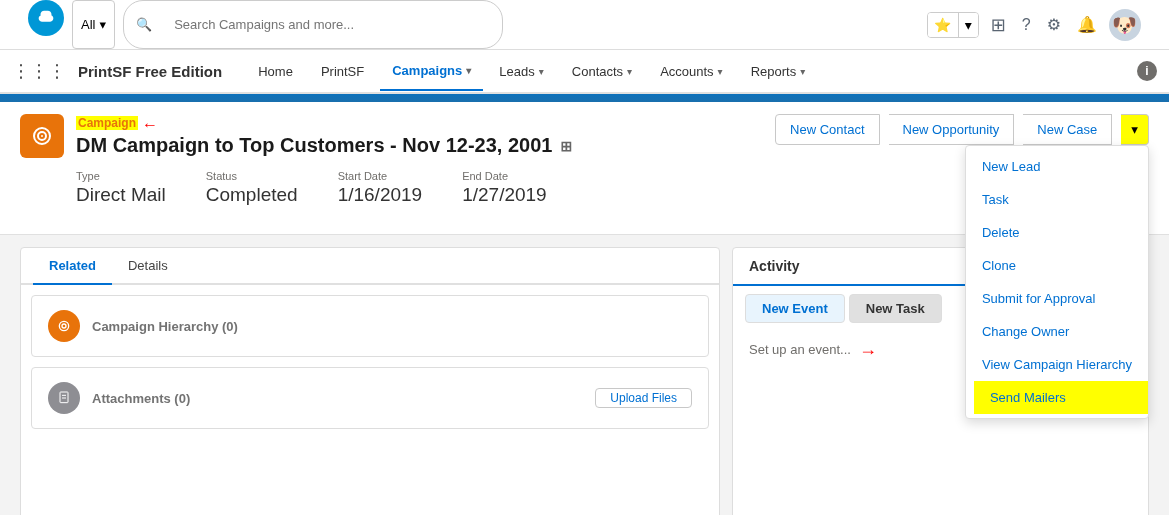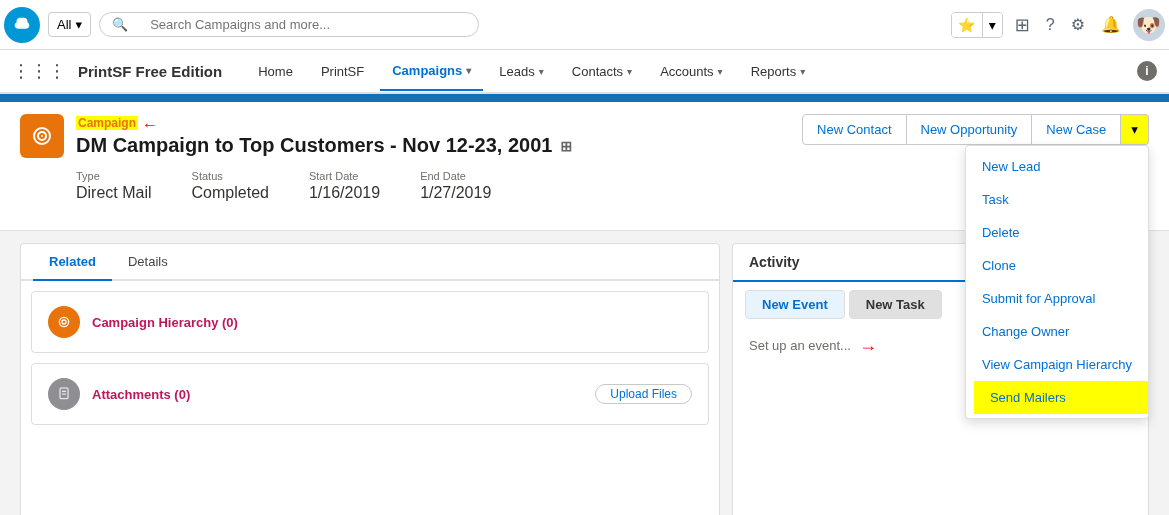--- a/index.html
+++ b/index.html
@@ -4,22 +4,21 @@
   <style>
     * { box-sizing: border-box; margin: 0; padding: 0; }
     body { font-family: 'Salesforce Sans', Arial, sans-serif; font-size: 13px; background: #f3f3f3; width: 1169px; height: 515px; overflow: hidden; }
 
     
     .top-nav {
       background: #fff;
       border-bottom: 1px solid #ddd;
       height: 50px;
       display: flex;
-      align-items: center;
-      padding: 0 4px;
+      padding: 0 28px;
       gap: 8px;
     }
     .salesforce-logo {
       width: 36px; height: 36px;
       background: #0097d6;
       border-radius: 50%;
       display: flex; align-items: center; justify-content: center;
       flex-shrink: 0;
     }
     .salesforce-logo svg { width: 22px; height: 22px; }
@@ -122,21 +121,21 @@
     }
     .red-arrow {
       color: red; font-size: 16px;
     }
     .record-title {
       font-size: 20px; font-weight: 700; color: #1a1a1a;
       display: flex; align-items: center; gap: 8px;
     }
     .network-icon { font-size: 14px; color: #666; cursor: pointer; }
     .record-actions {
-      display: flex; align-items: center; gap: 0; margin-left: auto; flex-shrink: 0;
+      display: flex; align-items: center; gap: 9px; margin-left: auto; flex-shrink: 0;
       position: relative;
     }
     .action-btn {
       border: 1px solid #c8c8c8; background: #fff; padding: 7px 14px;
       font-size: 13px; color: #0070d2; cursor: pointer;
       border-left: none; white-space: nowrap;
     }
     .action-btn:first-child { border-left: 1px solid #c8c8c8; border-radius: 4px 0 0 4px; }
     .action-btn-new-case { border-radius: 0; }
     .action-dropdown-btn {
@@ -145,21 +144,21 @@
       border-radius: 0 4px 4px 0;
       background: #ffff00;
     }
 
     
     .record-fields {
       display: flex; gap: 40px; margin-top: 12px; padding-left: 56px;
     }
     .field-group { }
     .field-label { font-size: 11px; color: #706e6b; margin-bottom: 2px; }
-    .field-value { font-size: 16px; color: #333; }
+    .field-value { font-size: 19px; color: #333; }
 
     
     .main-content {
       display: flex; gap: 0; padding: 12px 20px; height: calc(515px - 50px - 44px - 8px - 96px);
       overflow: hidden;
     }
 
     
     .left-panel {
       flex: 0 0 700px; background: #fff; border-radius: 4px;
@@ -178,24 +177,24 @@
       padding: 14px 16px; display: flex; align-items: center; gap: 12px;
     }
     .related-icon-orange {
       width: 32px; height: 32px; background: #e8730a;
       border-radius: 50%; display: flex; align-items: center; justify-content: center;
     }
     .related-icon-doc {
       width: 32px; height: 32px; background: #8e8e93;
       border-radius: 50%; display: flex; align-items: center; justify-content: center;
     }
-    .related-label { font-size: 13px; font-weight: 600; color: #be185d; flex: 1; }
+    .related-label { font-size: 13px; font-weight: 600; color: #737373; flex: 1; }
     .upload-btn {
       border: 1px solid #c8c8c8; background: #fff; padding: 2px 14px;
-      font-size: 12px; color: #0070d2; cursor: pointer; border-radius: 12px;
+      font-size: 12px; color: #0070d2; cursor: pointer; border-radius: 4px;
     }
 
     
     .right-panel {
       flex: 1; margin-left: 12px; background: #fff; border-radius: 4px;
       border: 1px solid #ddd; overflow: hidden;
     }
     .activity-header {
       padding: 10px 16px; border-bottom: 2px solid #0070d2;
       font-size: 14px; font-weight: 700; color: #333;

